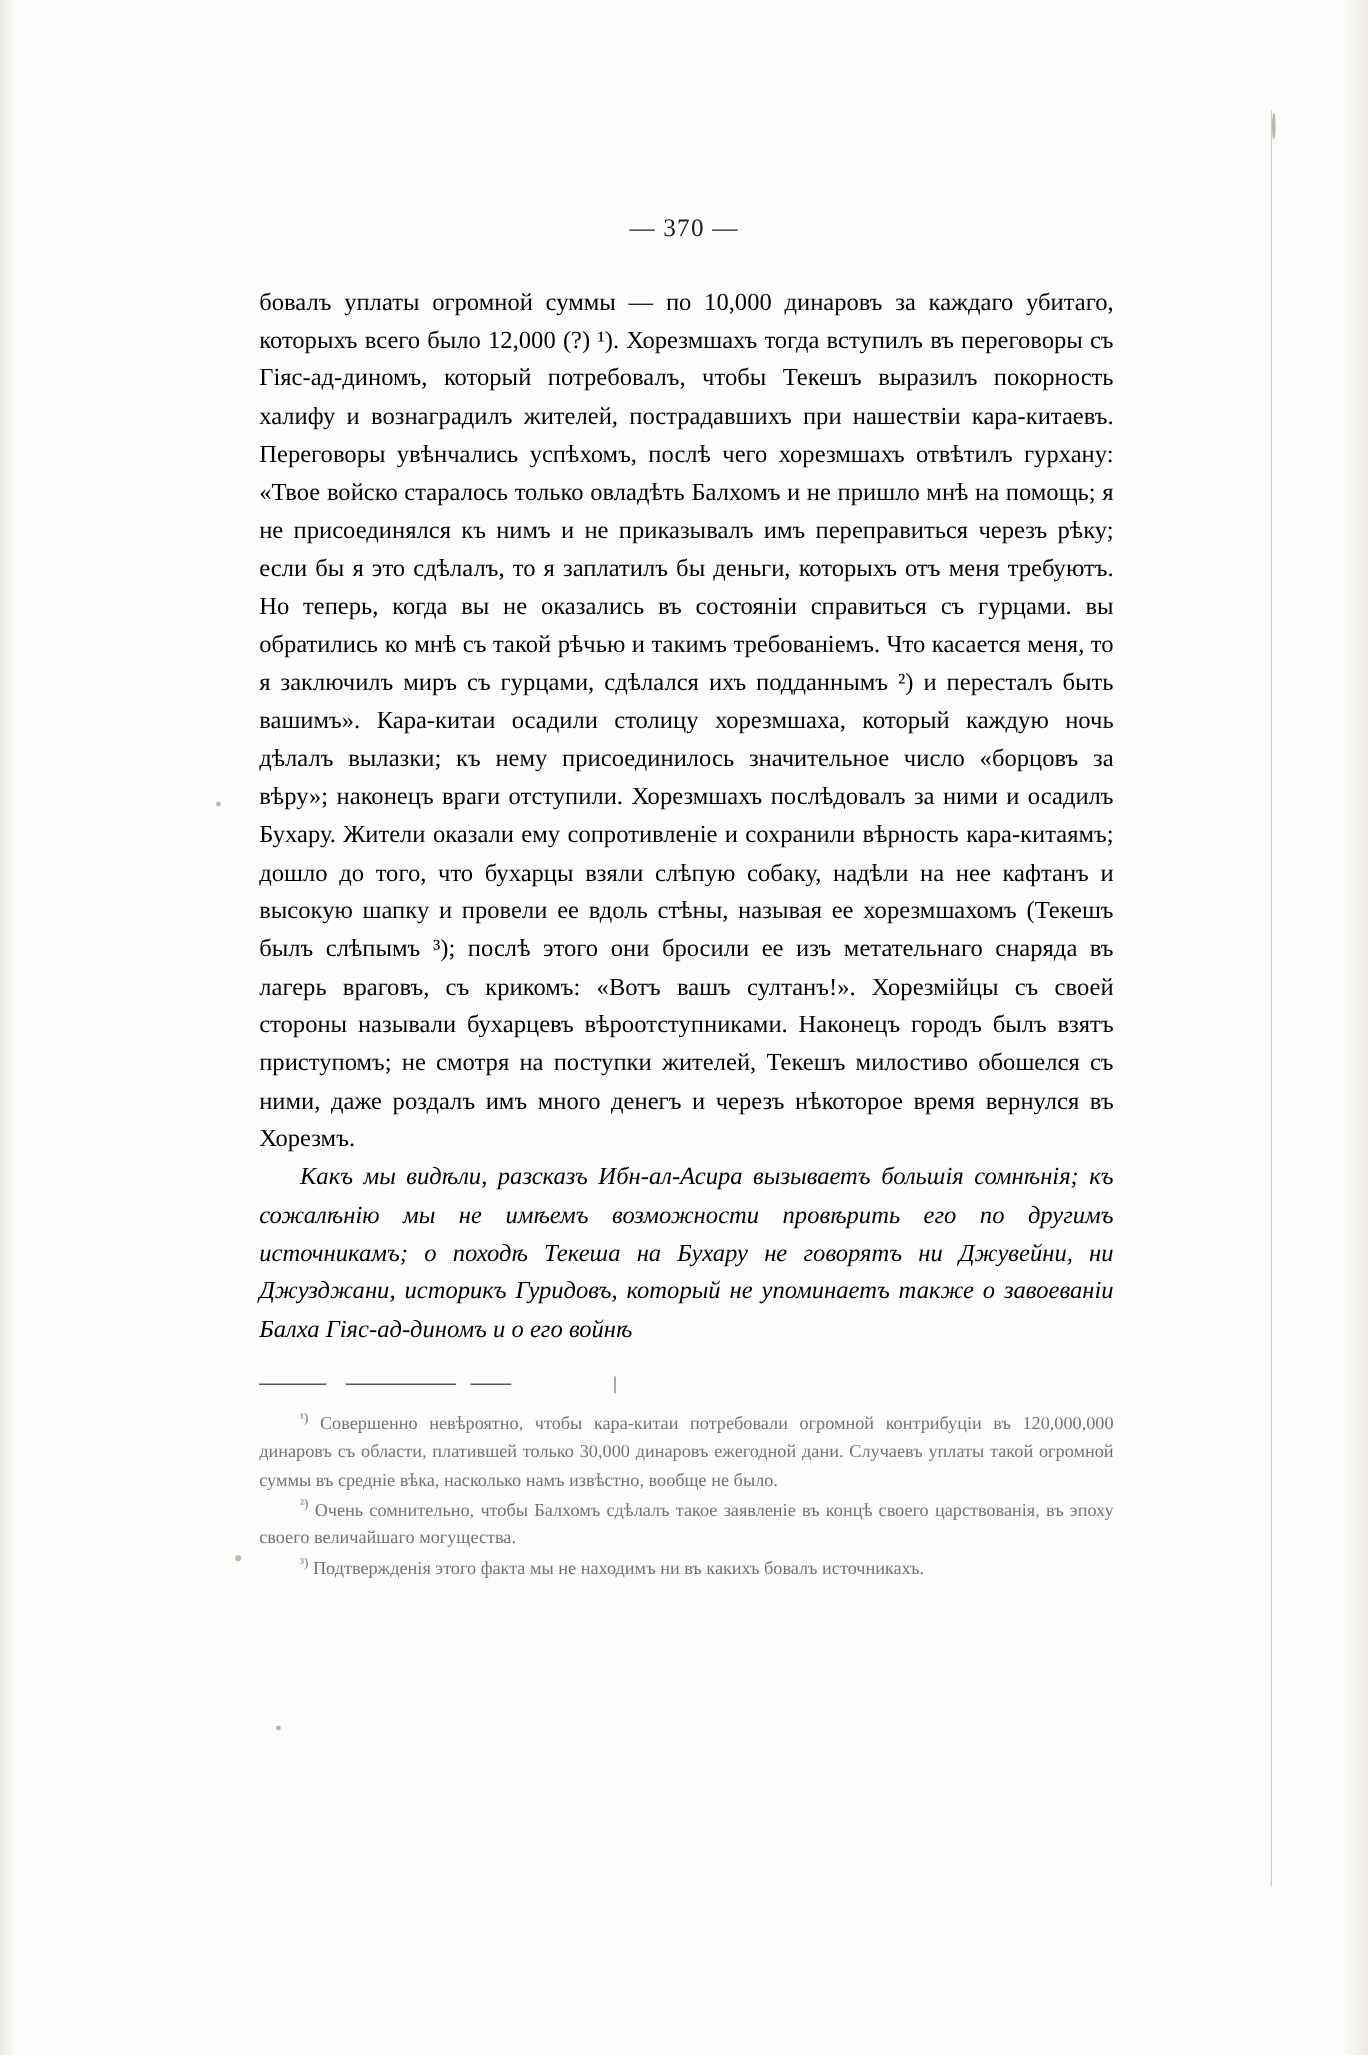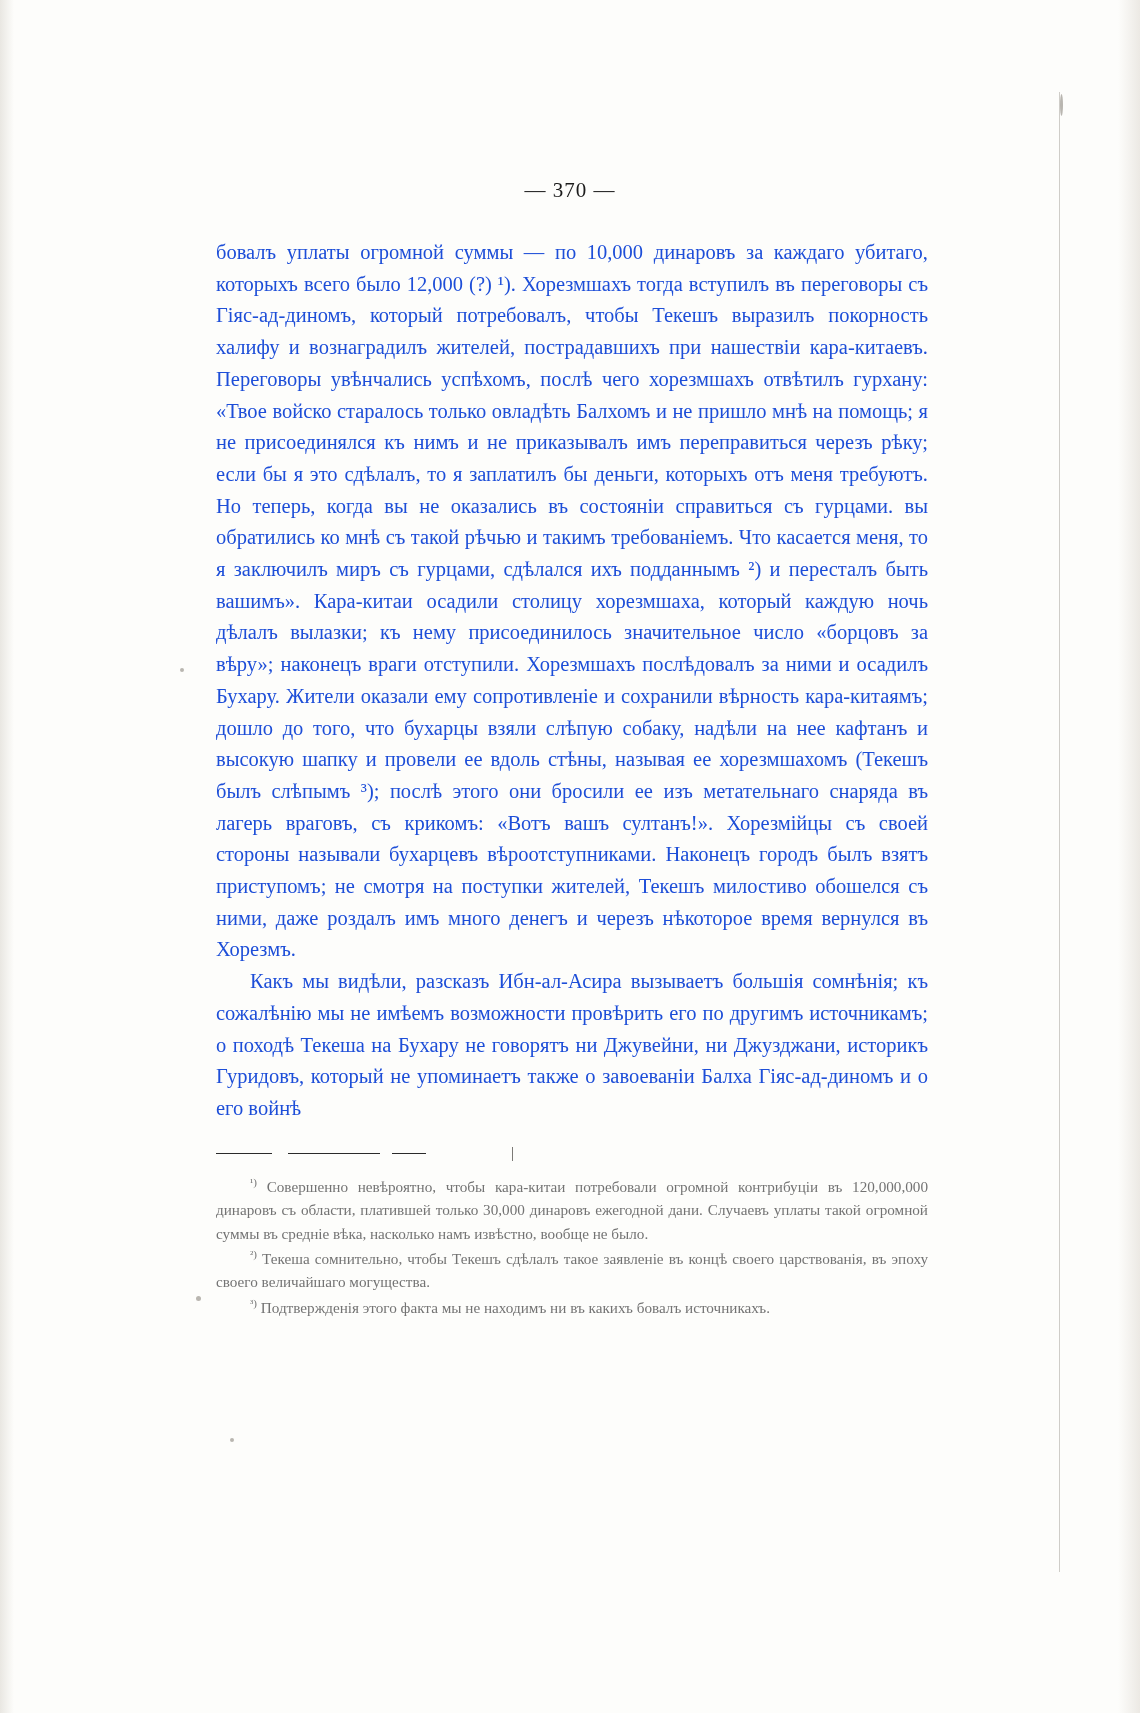--- a/index.html
+++ b/index.html
@@ -54,28 +54,29 @@
     letter-spacing: 1px;
     margin-top: 178px;
     color: #1b1b1b;
   }
   .body-block {
     margin: 34px 212px 0 216px;
     font-size: 20.5px;
     line-height: 31.7px;
     text-align: justify;
     text-justify: inter-word;
-    color: #1d4ed8;
+    color: #000000;
   }
   .body-block p {
     margin: 0;
     text-indent: 0;
   }
   .body-block p.indent {
     text-indent: 34px;
+    font-style: italic;
   }
   .footnote-sep-wrap {
     margin: 22px 0 0 216px;
     height: 14px;
     position: relative;
     width: 280px;
   }
   .footnote-sep-wrap .seg {
     position: absolute;
     top: 6px;
@@ -144,21 +145,21 @@
       <div class="tick"></div>
     </div>
 
     <div class="footnotes">
       <p>
         <span class="fn-mark">¹)</span>
         <span>Совершенно невѣроятно, чтобы кара-китаи потребовали огромной контрибуціи въ 120,000,000 динаровъ съ области, платившей только 30,000 динаровъ ежегодной дани. Случаевъ уплаты такой огромной суммы въ средніе вѣка, насколько намъ извѣстно, вообще не было.</span>
       </p>
       <p>
         <span class="fn-mark">²)</span>
-        <span>Текеша сомнительно, чтобы Текешъ сдѣлалъ такое заявленіе въ концѣ своего царствованія, въ эпоху своего величайшаго могущества.</span>
+        <span>Очень сомнительно, чтобы Балхомъ сдѣлалъ такое заявленіе въ концѣ своего царствованія, въ эпоху своего величайшаго могущества.</span>
       </p>
       <p>
         <span class="fn-mark">³)</span>
         <span>Подтвержденія этого факта мы не находимъ ни въ какихъ бовалъ источникахъ.</span>
       </p>
     </div>
 
   </div>
 </div>
 

